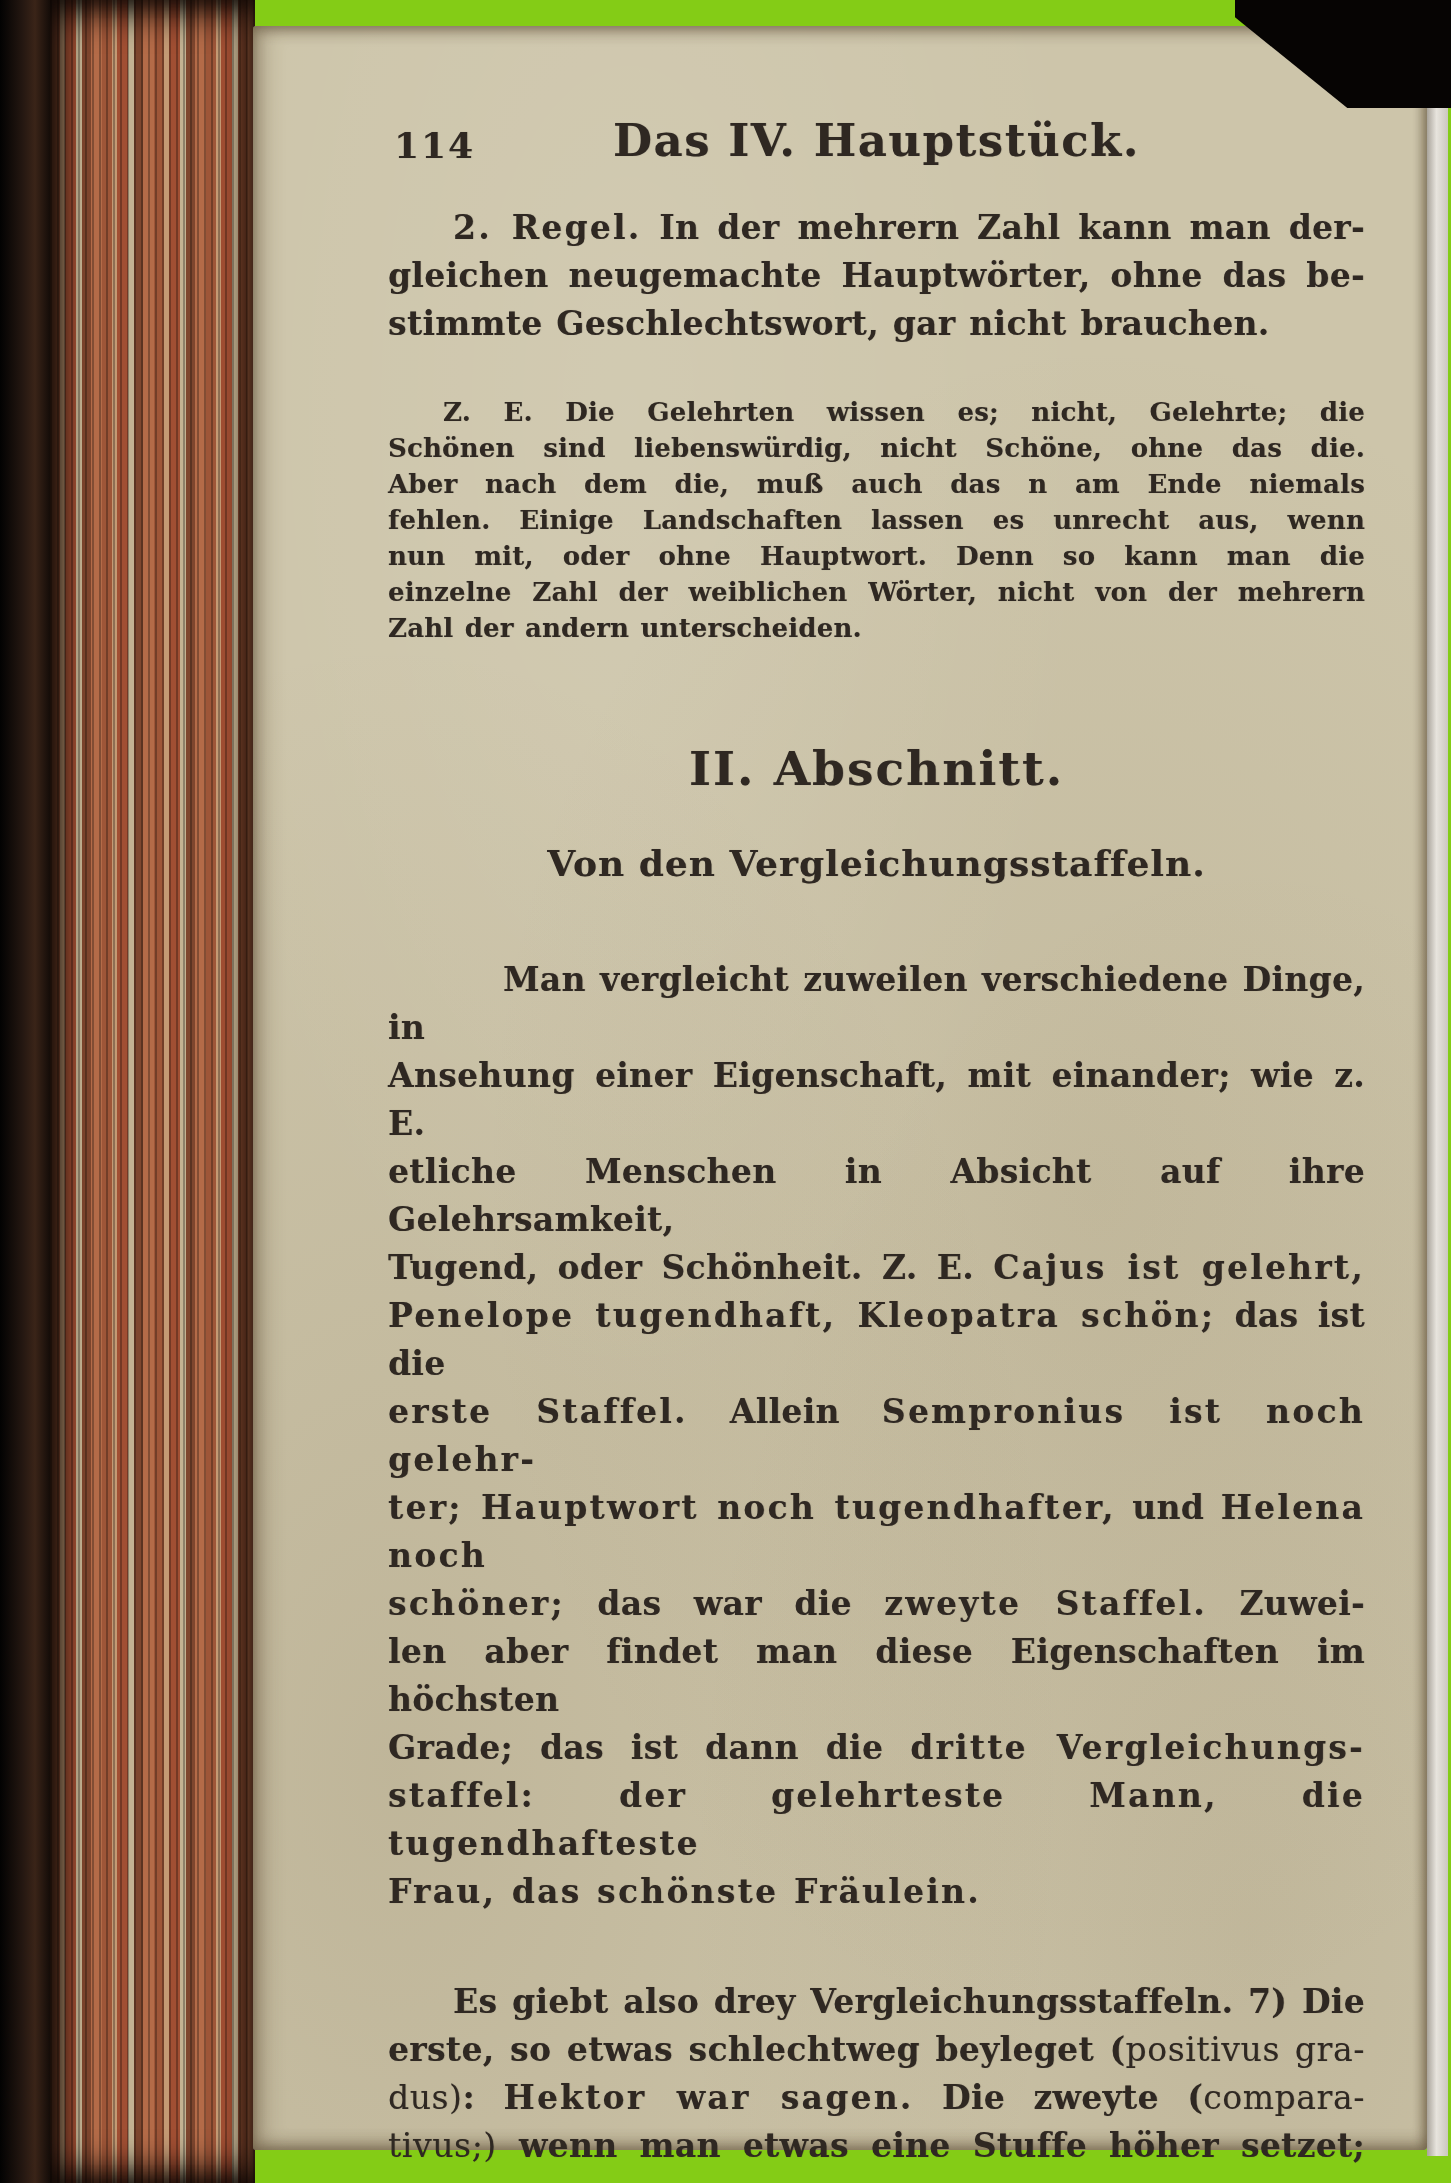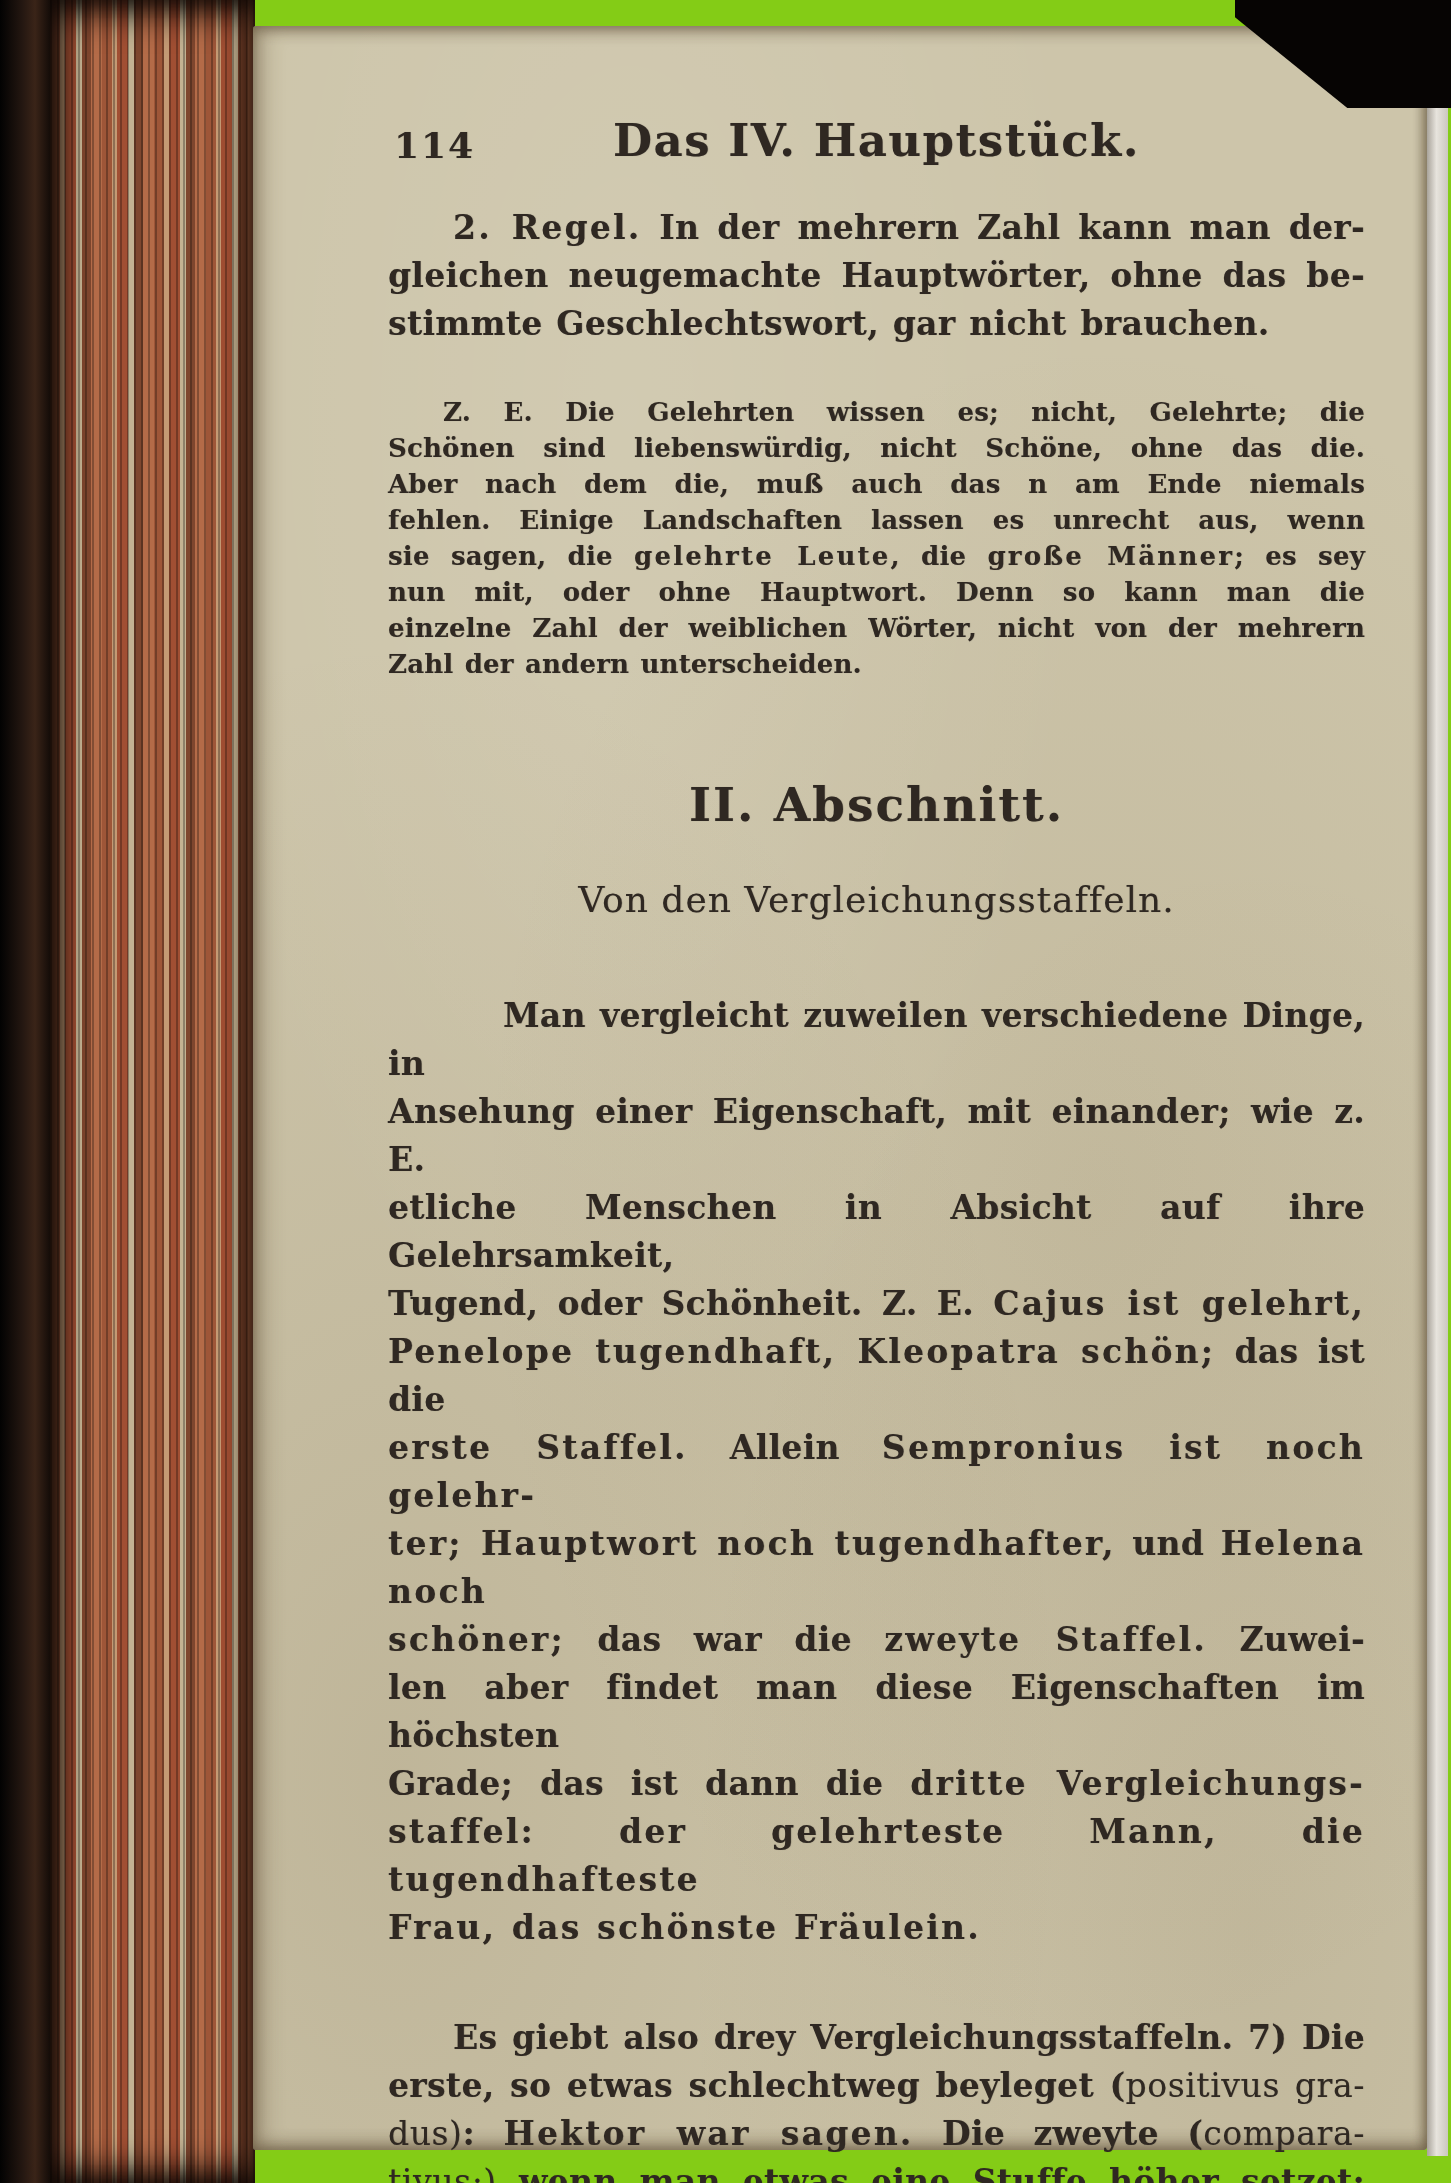--- a/index.html
+++ b/index.html
@@ -75,21 +75,21 @@
   .emph  { letter-spacing:2.2px; }
   .latin { font-weight:400; letter-spacing:0.6px; }
   .rule-para   { margin-top:28px; }
   .example-para{ margin-top:46px; }
   .h2 {
     margin-top:95px; text-align:center;
     font-size:47px; line-height:55px; font-weight:700; letter-spacing:2px;
   }
   .h3 {
     margin-top:45px; text-align:center;
-    font-size:36px; line-height:45px; font-weight:400; letter-spacing:1px;
+    font-size:36px; line-height:45px; font-weight:700; letter-spacing:1px;
   }
   .body-para { margin-top:70px; }
   .enum-para { margin-top:62px; }
 </style>
 </head>
 <body>
 
 <div class="photo">
   <div class="spine"></div>
   <div class="fore-edge"></div>
@@ -106,21 +106,20 @@
         <div class="line big indent-1"><span class="emph">2. Regel.</span><span> In der mehrern Zahl kann man der-</span></div>
         <div class="line big"><span>gleichen neugemachte Hauptwörter, ohne das be-</span></div>
         <div class="line big last"><span>stimmte Geschlechtswort, gar nicht brauchen.</span></div>
       </div>
 
       <div class="para example-para">
         <div class="line small indent-2"><span>Z. E. Die Gelehrten wissen es; nicht, Gelehrte; die</span></div>
         <div class="line small"><span>Schönen sind liebenswürdig, nicht Schöne, ohne das die.</span></div>
         <div class="line small"><span>Aber nach dem die, muß auch das n am Ende niemals</span></div>
         <div class="line small"><span>fehlen. Einige Landschaften lassen es unrecht aus, wenn</span></div>
-        <div class="line small"><span>sie sagen, die </span><span class="emph">gelehrte Leute</span><span>, die </span><span class="emph">große Männer</span><span>; es sey</span></div>
         <div class="line small"><span>nun mit, oder ohne Hauptwort. Denn so kann man die</span></div>
         <div class="line small"><span>einzelne Zahl der weiblichen Wörter, nicht von der mehrern</span></div>
         <div class="line small last"><span>Zahl der andern unterscheiden.</span></div>
       </div>
 
       <div class="h2">II. Abschnitt.</div>
       <div class="h3">Von den Vergleichungsstaffeln.</div>
 
       <div class="para body-para">
         <div class="line big indent-3"><span>Man vergleicht zuweilen verschiedene Dinge, in</span></div>

